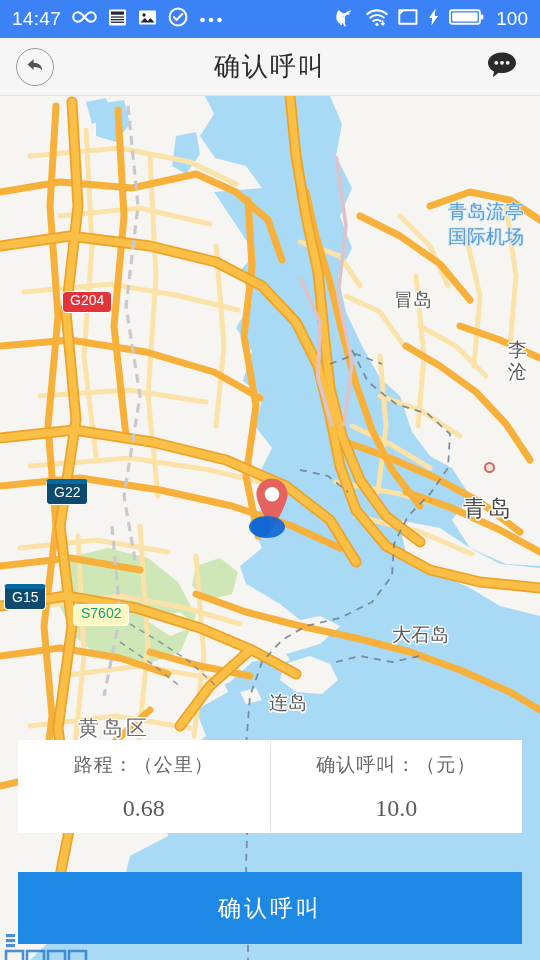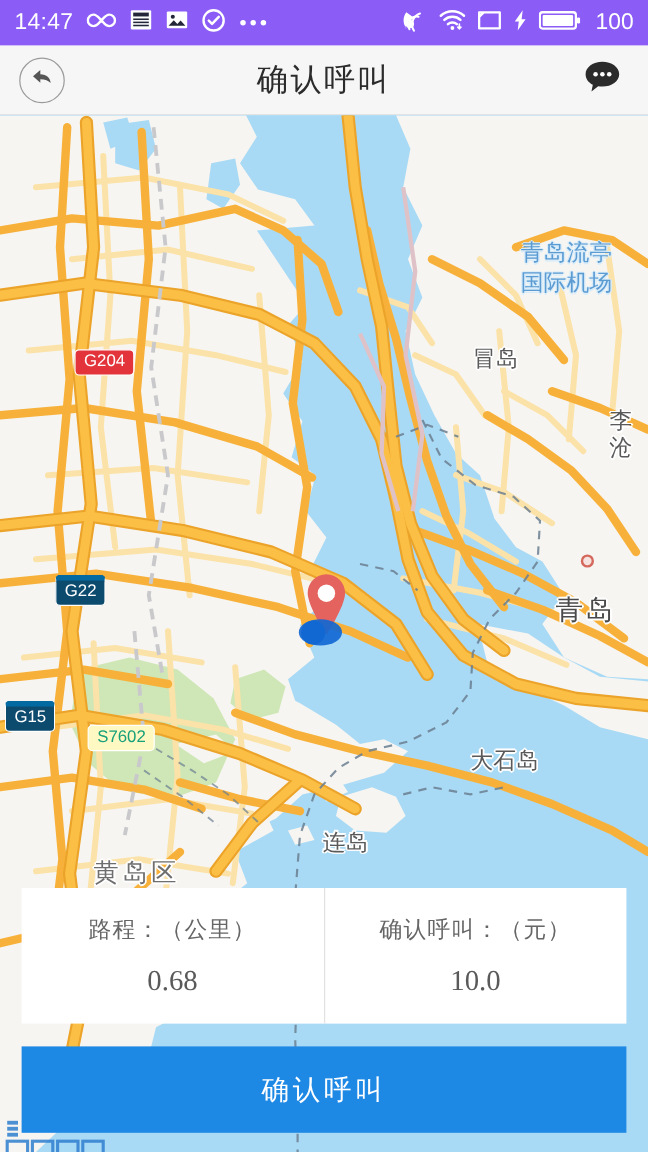--- a/index.html
+++ b/index.html
@@ -9,21 +9,21 @@
     overflow: hidden;
     background: #ffffff;
   }
 
   #app { position: relative; width: 540px; height: 960px; overflow: hidden; }
 
   
   .statusbar {
     position: absolute; top: 0; left: 0;
     width: 540px; height: 38px;
-    background: #8b5cf6;
+    background: #3b82f6;
     display: flex; align-items: center;
     padding: 0 12px;
     color: #ffffff;
   }
   .sb-left { display: flex; align-items: center; gap: 11px; }
   .sb-right { display: flex; align-items: center; gap: 10px; margin-left: auto; }
   .sb-time { font-size: 19px; letter-spacing: .3px; font-weight: 400; }
   .sb-batt-text { font-size: 19px; margin-left: 2px; }
   .sb-ico { display: block; }
 
@@ -103,21 +103,21 @@
     width: 11px; height: 11px; border-radius: 50%;
     border: 2px solid #d4685c; background: #f6e2df;
     pointer-events: none;
   }
 
   
   .pin { position: absolute; pointer-events: none; }
   .loc-dot { position: absolute; pointer-events: none; }
   .info-card {
     position: absolute; left: 18px; top: 740px;
-    width: 504px; height: 113px;
+    width: 504px; height: 93px;
     background: #ffffff;
     display: flex;
   }
   .info-col {
     flex: 1;
     display: flex; flex-direction: column;
     align-items: center; justify-content: center;
     gap: 17px;
   }
   .info-col + .info-col { border-left: 1px solid #e2e2e2; }
@@ -392,26 +392,26 @@
         <path d="M300,374 L328,380 L348,396"></path>
         <path d="M336,566 L360,560 L392,566 L420,560"></path>
       </g>
 
       <g stroke="#6b7f92" stroke-width="1.6" fill="none" stroke-dasharray="6 5" opacity=".7">
         <path d="M130,528 L160,546 L190,566 L216,590"></path>
         <path d="M120,546 L152,568 L182,592"></path>
       </g>
     </svg>
 
-    <div class="map-label water" style="left:434px; top:104px; width:90px; line-height:1.3;">青岛流亭
+    <div class="map-label water" style="left:448px; top:104px; width:90px; line-height:1.3;">青岛流亭
 国际机场</div>
 
     <div class="map-label" style="left:394px; top:193px;">冒岛</div>
 
-    <div class="map-label" style="left:508px; top:245px;">李沧</div>
+    <div class="map-label" style="left:508px; top:245px;font-family:Liberation Mono, monospace;">李沧</div>
 
     <div class="map-label big" style="left:463px; top:379px;margin-top:20px;">青岛</div>
 
     <div class="map-label" style="left:392px; top:528px;">大石岛</div>
 
     <div class="map-label" style="left:269px; top:596px;">连岛</div>
 
     <div class="map-label district" style="left:78px; top:620px;">黄岛区</div>
 
     <div class="map-label water" style="left:72px; top:705px;">灵山湾</div>

